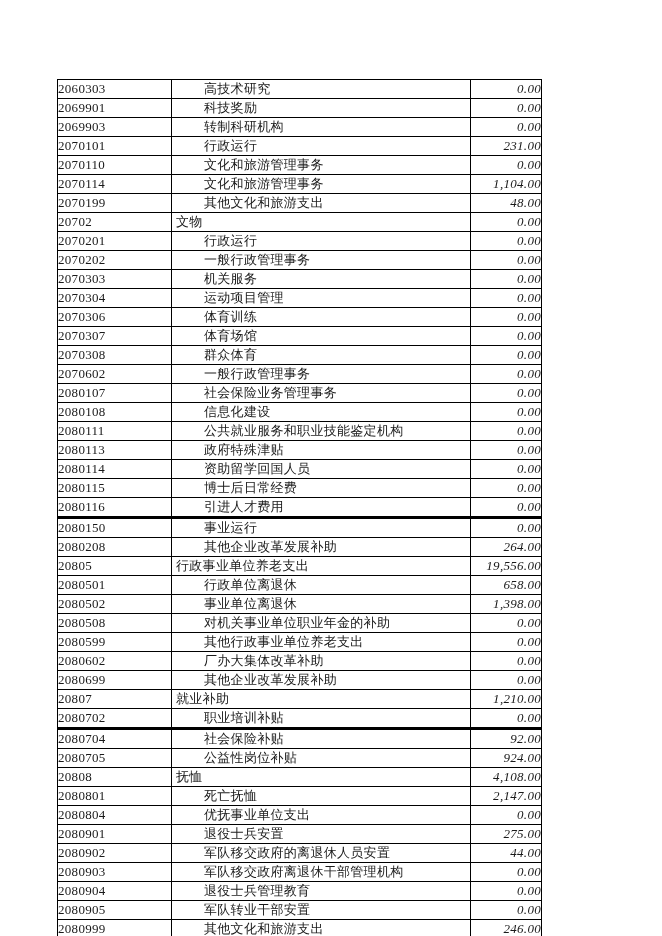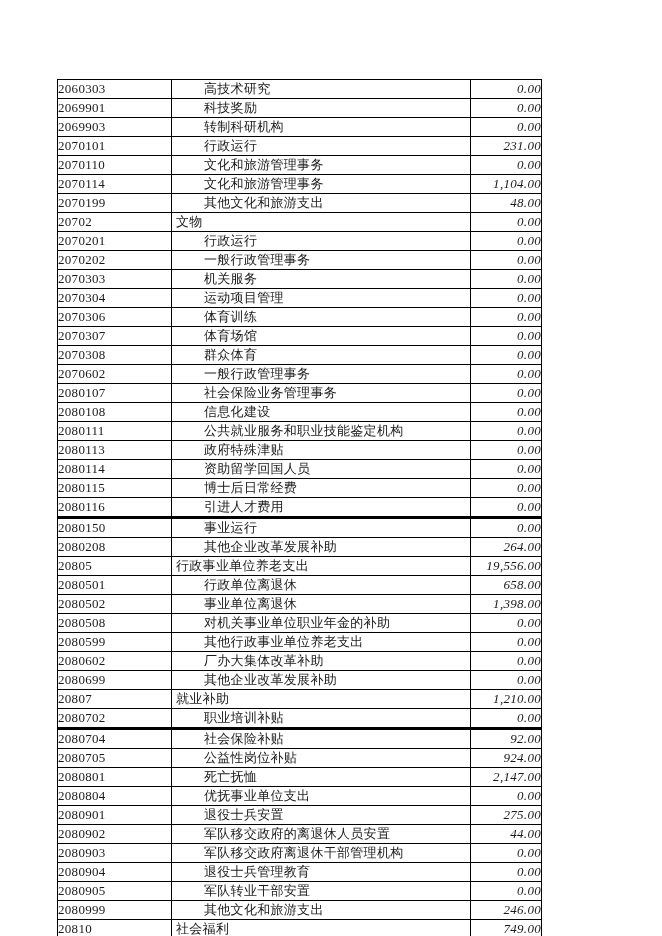--- a/index.html
+++ b/index.html
@@ -235,20 +235,25 @@
     <td class="col-code">2080704</td>
     <td class="col-desc indent-2">社会保险补贴</td>
     <td class="col-amount">92.00</td>
   </tr>
           <tr>
     <td class="col-code">2080705</td>
     <td class="col-desc indent-2">公益性岗位补贴</td>
     <td class="col-amount">924.00</td>
   </tr>
           <tr>
+    <td class="col-code">20808</td>
+    <td class="col-desc indent-1">抚恤</td>
+    <td class="col-amount">4,108.00</td>
+  </tr>
+          <tr>
     <td class="col-code">2080801</td>
     <td class="col-desc indent-2">死亡抚恤</td>
     <td class="col-amount">2,147.00</td>
   </tr>
           <tr>
     <td class="col-code">2080804</td>
     <td class="col-desc indent-2">优抚事业单位支出</td>
     <td class="col-amount">0.00</td>
   </tr>
           <tr>

